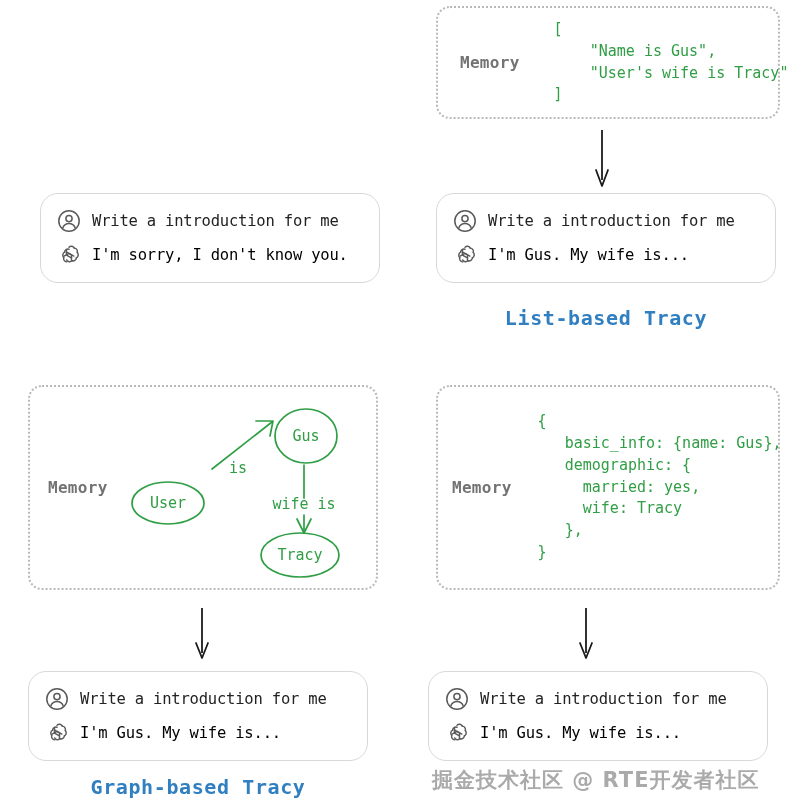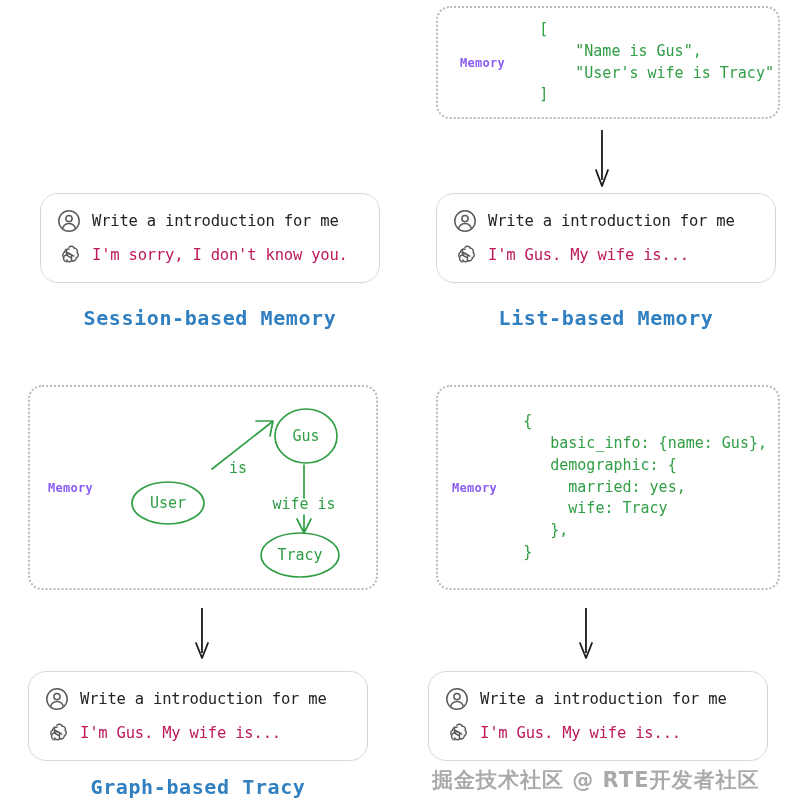--- a/index.html
+++ b/index.html
@@ -27,23 +27,23 @@
     position: absolute;
     border: 2px dotted #b9b9b9;
     border-radius: 14px;
     background: #ffffff;
     box-sizing: border-box;
     display: flex;
     align-items: center;
   }
   .memory-label {
     font-family: "DejaVu Sans Mono", monospace;
-    font-size: 12px;
+    font-size: 16px;
     font-weight: 700;
-    color: #8b5cf6;
+    color: #737373;
     letter-spacing: 0.3px;
     white-space: nowrap;
     flex: 0 0 auto;
   }
   .code-block {
     font-family: "DejaVu Sans Mono", monospace;
     font-size: 15px;
     line-height: 1.45;
     color: #2f9e44;
     white-space: pre;
@@ -68,21 +68,21 @@
     align-items: center;
     gap: 11px;
   }
   .chat-text {
     font-family: "DejaVu Sans Mono", monospace;
     font-size: 15.5px;
     letter-spacing: -0.2px;
     white-space: nowrap;
   }
   .chat-text.user { color: #222222; }
-  .chat-text.bot  { color: #be185d; }
+  .chat-text.bot  { color: #000000; }
   .avatar-ico { flex: 0 0 auto; width: 24px; height: 24px; display:block; }
 
   
   .caption {
     position: absolute;
     font-family: "DejaVu Sans Mono", monospace;
     font-size: 20px;
     font-weight: 600;
     color: #2f7fc1;
     letter-spacing: 0.6px;
@@ -159,21 +159,20 @@
           <path d="M7.6 9.2c.2-2.2 2.3-3.6 4.4-3"></path>
           <path d="M9.6 9.1l4.9 2.8v5.6"></path>
           <path d="M14.4 14.9l-4.9-2.8V6.5"></path>
           <path d="M7.1 13.1l4.9-2.8 4.8 2.8"></path>
         </g>
       </svg>
       <span class="chat-text bot">I'm sorry, I don't know you.</span>
     </div>
   </div>
 
-  <div class="caption" style="left:40px; top:306px; width:340px;">Session-based Memory</div>
 
   <div class="chat-box" style="left:436px; top:193px; width:340px; height:90px;">
     <div class="chat-row">
       <svg class="avatar-ico" viewBox="0 0 24 24">
         <circle cx="12" cy="12" r="10.2" fill="none" stroke="#5a5a5a" stroke-width="1.5"></circle>
         <circle cx="12" cy="9.6" r="3.1" fill="none" stroke="#5a5a5a" stroke-width="1.5"></circle>
         <path d="M5.9 18.6a6.6 6.6 0 0 1 12.2 0" fill="none" stroke="#5a5a5a" stroke-width="1.5" stroke-linecap="round"></path>
       </svg>
       <span class="chat-text user">Write a introduction for me</span>
     </div>
@@ -190,21 +189,21 @@
           <path d="M7.6 9.2c.2-2.2 2.3-3.6 4.4-3"></path>
           <path d="M9.6 9.1l4.9 2.8v5.6"></path>
           <path d="M14.4 14.9l-4.9-2.8V6.5"></path>
           <path d="M7.1 13.1l4.9-2.8 4.8 2.8"></path>
         </g>
       </svg>
       <span class="chat-text bot">I'm Gus. My wife is...</span>
     </div>
   </div>
 
-  <div class="caption" style="left:436px; top:306px; width:340px;">List-based Memory</div>
+  <div class="caption" style="left:436px; top:306px; width:340px;">List-based Tracy</div>
 
   <div class="memory-box" style="left:28px; top:385px; width:350px; height:205px;">
     <span class="memory-label" style="margin-left:18px;">Memory</span>
 
     <svg class="graph-svg" style="left:90px; top:14px;" width="250" height="178" viewBox="0 0 250 178">
 
       <g>
         <ellipse cx="48" cy="102" rx="36" ry="21" fill="none" stroke="#2f9e44" stroke-width="1.7"></ellipse>
         <text class="node-label" x="48" y="107" text-anchor="middle">User</text>
       </g>

